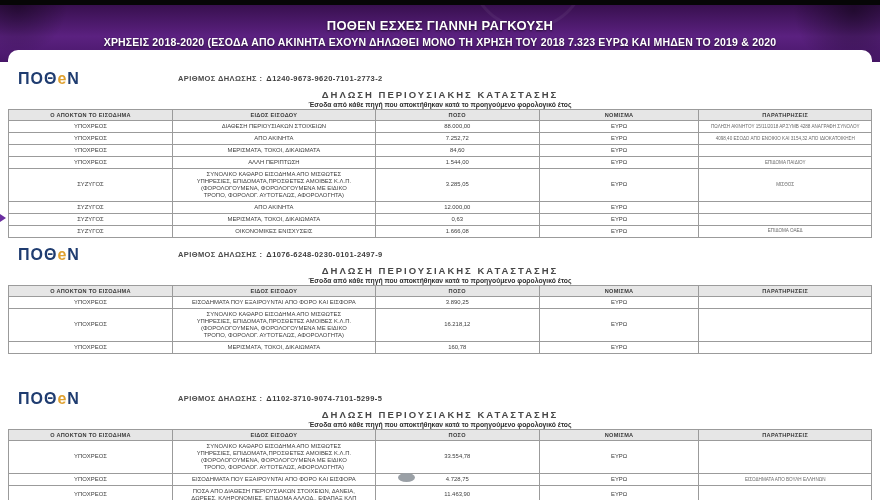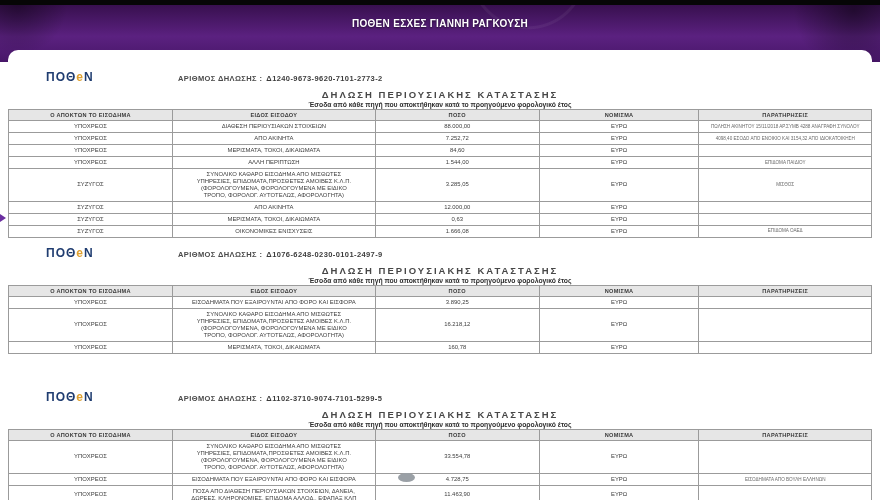--- a/index.html
+++ b/index.html
@@ -10,33 +10,33 @@
   .top-bar { position:absolute; left:0; top:0; width:880px; height:5px; background:#060606; }
 
   .banner { position:absolute; left:0; top:5px; width:880px; height:57px;
             background:
               radial-gradient(circle at 92% 160%, transparent 40px, rgba(255,255,255,.07) 41px, rgba(255,255,255,.07) 43px, transparent 44px),
               radial-gradient(circle at 60% -60%, transparent 55px, rgba(255,255,255,.05) 56px, rgba(255,255,255,.05) 58px, transparent 59px),
               radial-gradient(circle at 97% 10%, rgba(0,0,0,.45), transparent 60px),
               radial-gradient(circle at 2% 0%, rgba(0,0,0,.4), transparent 50px),
               linear-gradient(180deg,#38104f 0%, #5b2180 55%, #471668 100%);
             color:#fff; text-align:center; }
-  .banner-line1 { margin-top:13px; font-size:10px; font-weight:bold; letter-spacing:.3px;
+  .banner-line1 { margin-top:13px; font-size:13px; font-weight:bold; letter-spacing:.3px;
                   text-shadow:0 1px 2px rgba(0,0,0,.6); }
   .banner-line2 { margin-top:3px; font-size:10.5px; font-weight:bold; letter-spacing:.2px;
                   text-shadow:0 1px 2px rgba(0,0,0,.6); }
 
   .card { position:absolute; left:8px; top:50px; width:864px; height:450px;
           background:#fff; border-radius:10px 10px 0 0; }
 
   .section { position:absolute; left:0; right:0; }
   .s1 { top:20px; } .s2 { top:196px; } .s3 { top:340px; }
 
-  .logo { position:absolute; left:10px; top:0; font-size:12px; font-weight:800;
-          letter-spacing:1px; color:#1f3c70;margin-left:28px; }
+  .logo { position:absolute; left:10px; top:0; font-size:16px; font-weight:800;
+          letter-spacing:1px; color:#1f3c70; }
   .logo .gold { color:#dfa02f; }
 
   .decl-line { position:absolute; left:170px; top:4px; font-size:7.5px; font-weight:700;
                color:#4a4a4a; letter-spacing:.4px; }
   .decl-line .num { margin-left:4px; color:#3c3c3c; }
 
   .title { position:absolute; top:19px; left:0; right:0; text-align:center;
            font-size:9.5px; font-weight:700; letter-spacing:2px; color:#474747; }
   .subtitle { position:absolute; top:31px; left:0; right:0; text-align:center;
               font-size:6.8px; font-weight:700; color:#2f2f2f; }
@@ -62,20 +62,21 @@
               border-left:6px solid #6b2fa0; }
 </style>
 </head>
 <body>
 
 <div class="stage">
   <div class="top-bar"></div>
 
   <div class="banner">
     <div class="banner-line1">ΠΟΘΕΝ ΕΣΧΕΣ ΓΙΑΝΝΗ ΡΑΓΚΟΥΣΗ</div>
+    <div class="banner-line2">ΧΡΗΣΕΙΣ 2018-2020 (ΕΣΟΔΑ ΑΠΟ ΑΚΙΝΗΤΑ ΕΧΟΥΝ ΔΗΛΩΘΕΙ ΜΟΝΟ ΤΗ ΧΡΗΣΗ ΤΟΥ 2018 7.323 ΕΥΡΩ ΚΑΙ ΜΗΔΕΝ ΤΟ 2019 &amp; 2020</div>
   </div>
 
   <div class="card">
 
     <div class="section s1">
       <div class="logo"><span>ΠΟΘ</span><span class="gold">e</span><span>Ν</span></div>
       <div class="decl-line"><span>ΑΡΙΘΜΟΣ ΔΗΛΩΣΗΣ :</span><span class="num">Δ1240-9673-9620-7101-2773-2</span></div>
       <div class="title">ΔΗΛΩΣΗ ΠΕΡΙΟΥΣΙΑΚΗΣ ΚΑΤΑΣΤΑΣΗΣ</div>
       <div class="subtitle">Έσοδα από κάθε πηγή που αποκτήθηκαν κατά το προηγούμενο φορολογικό έτος</div>
       <table class="income">

